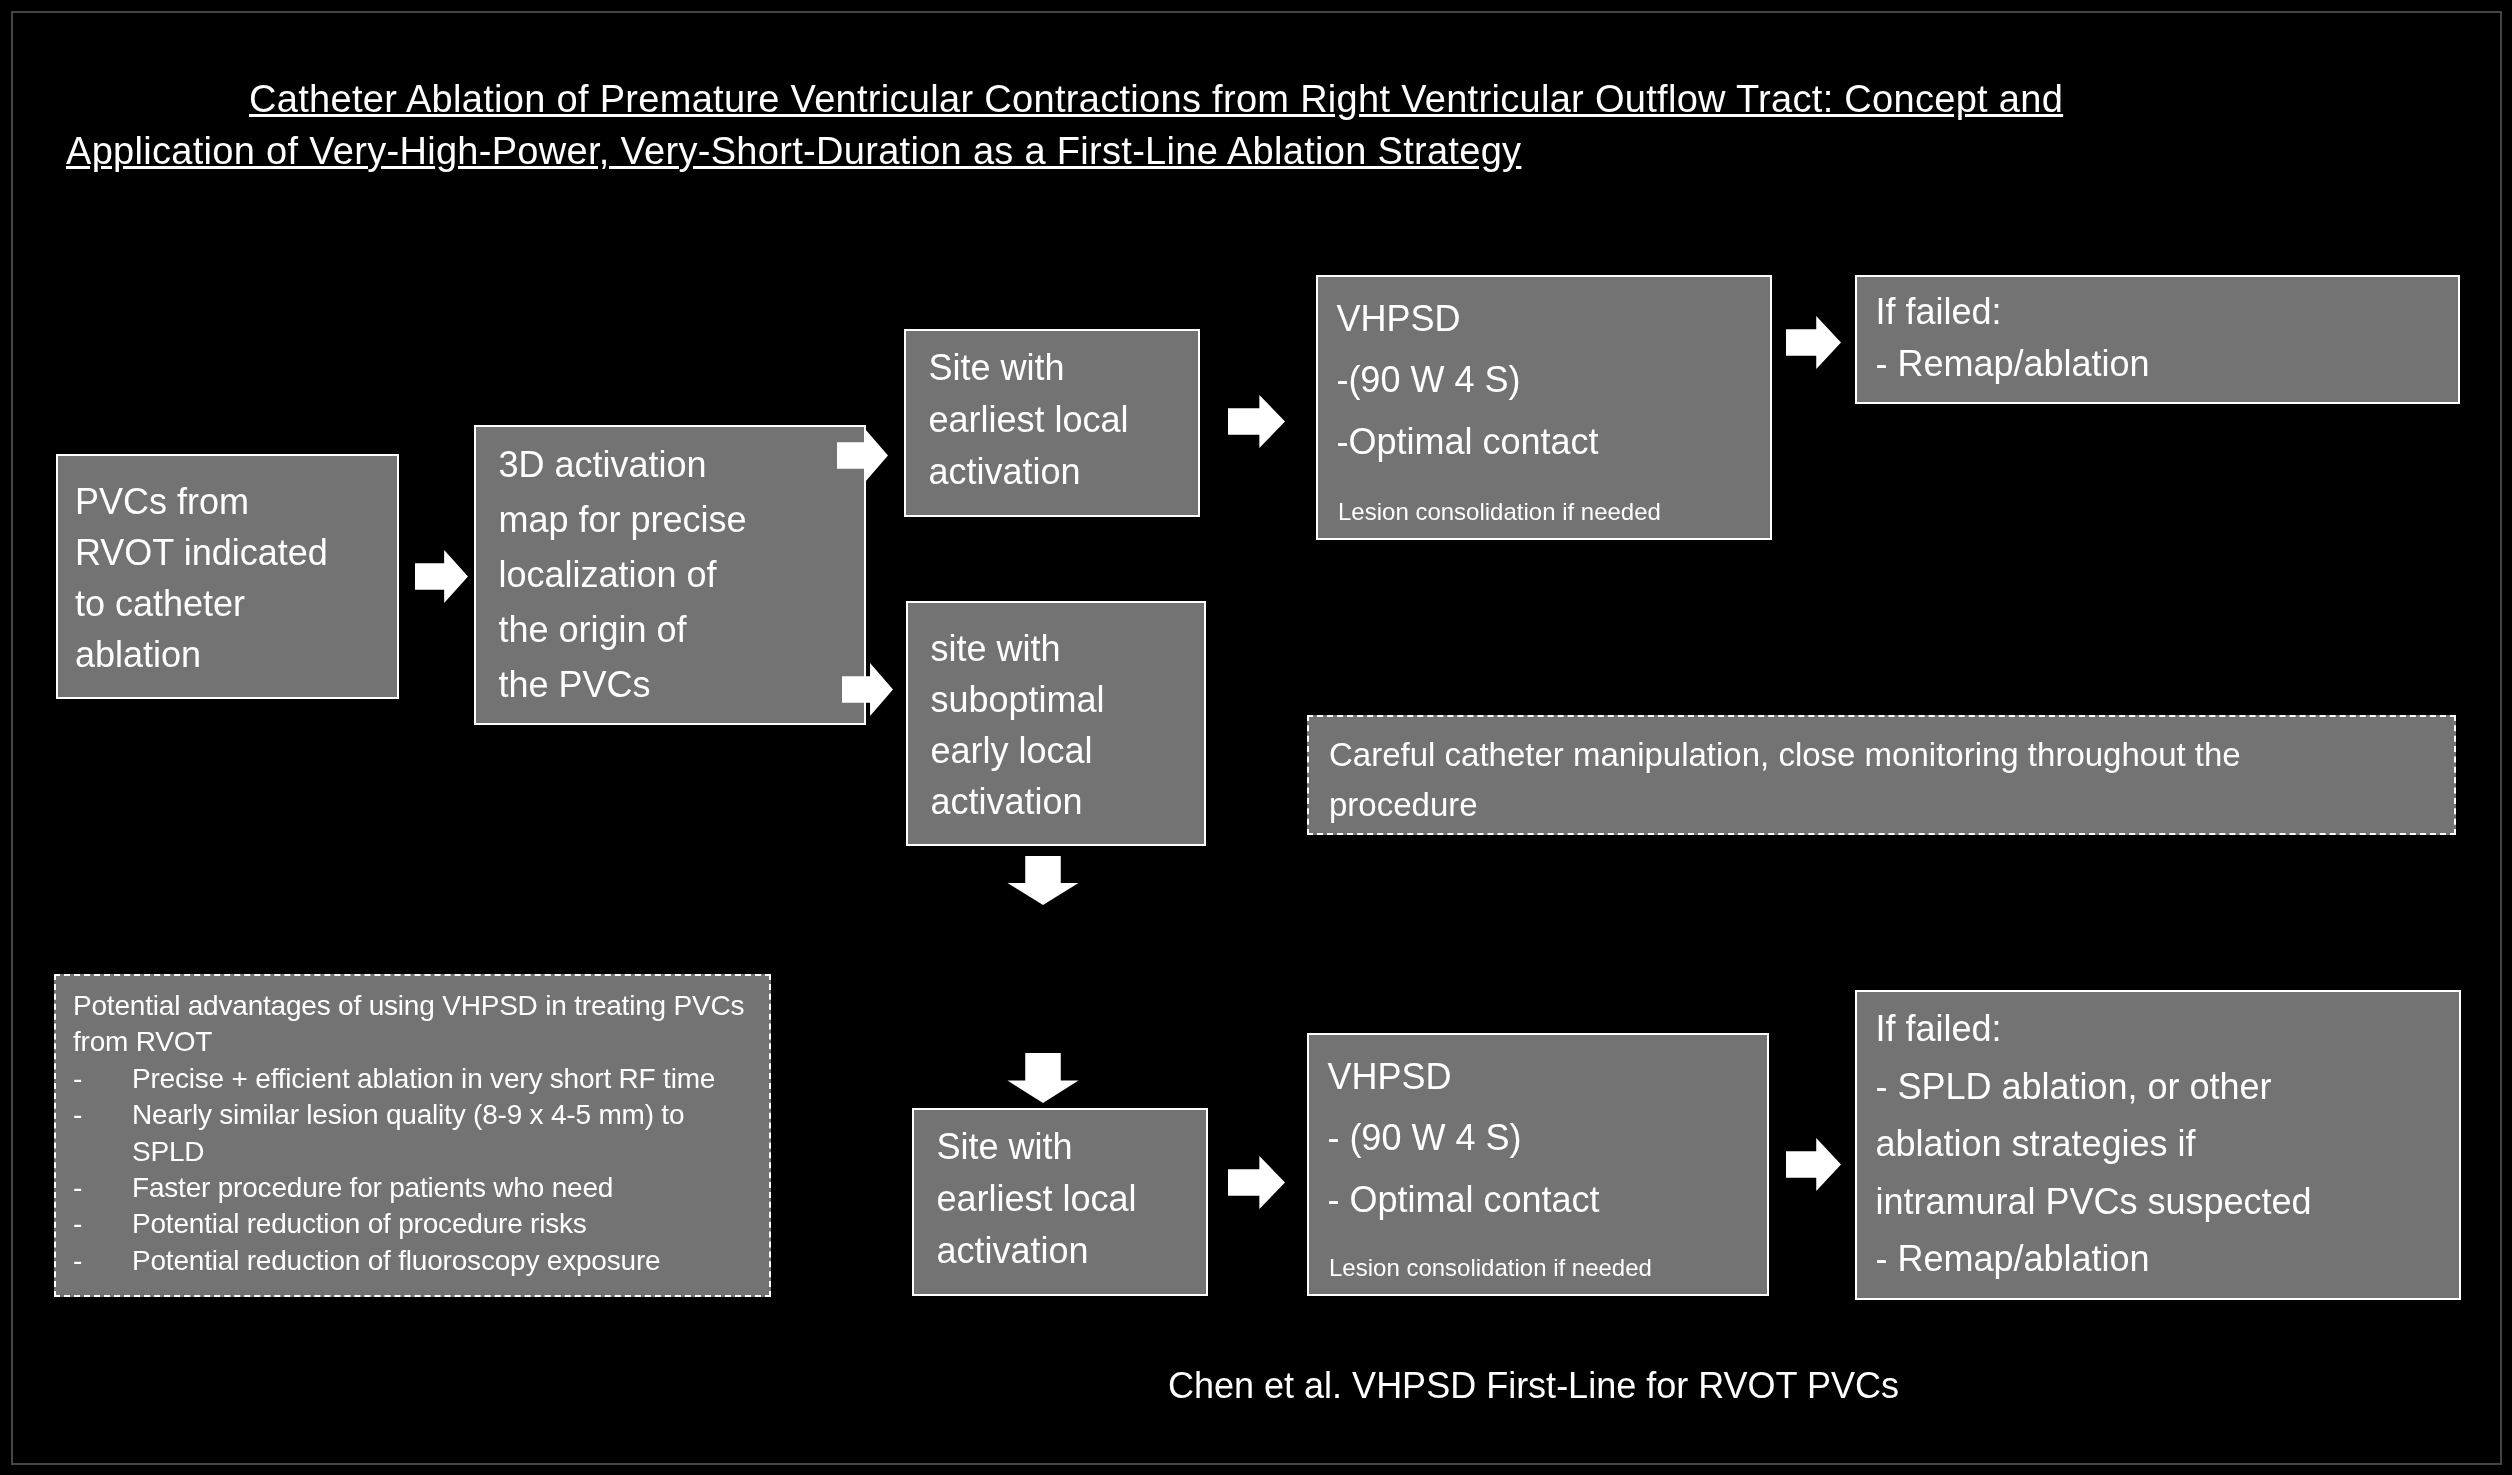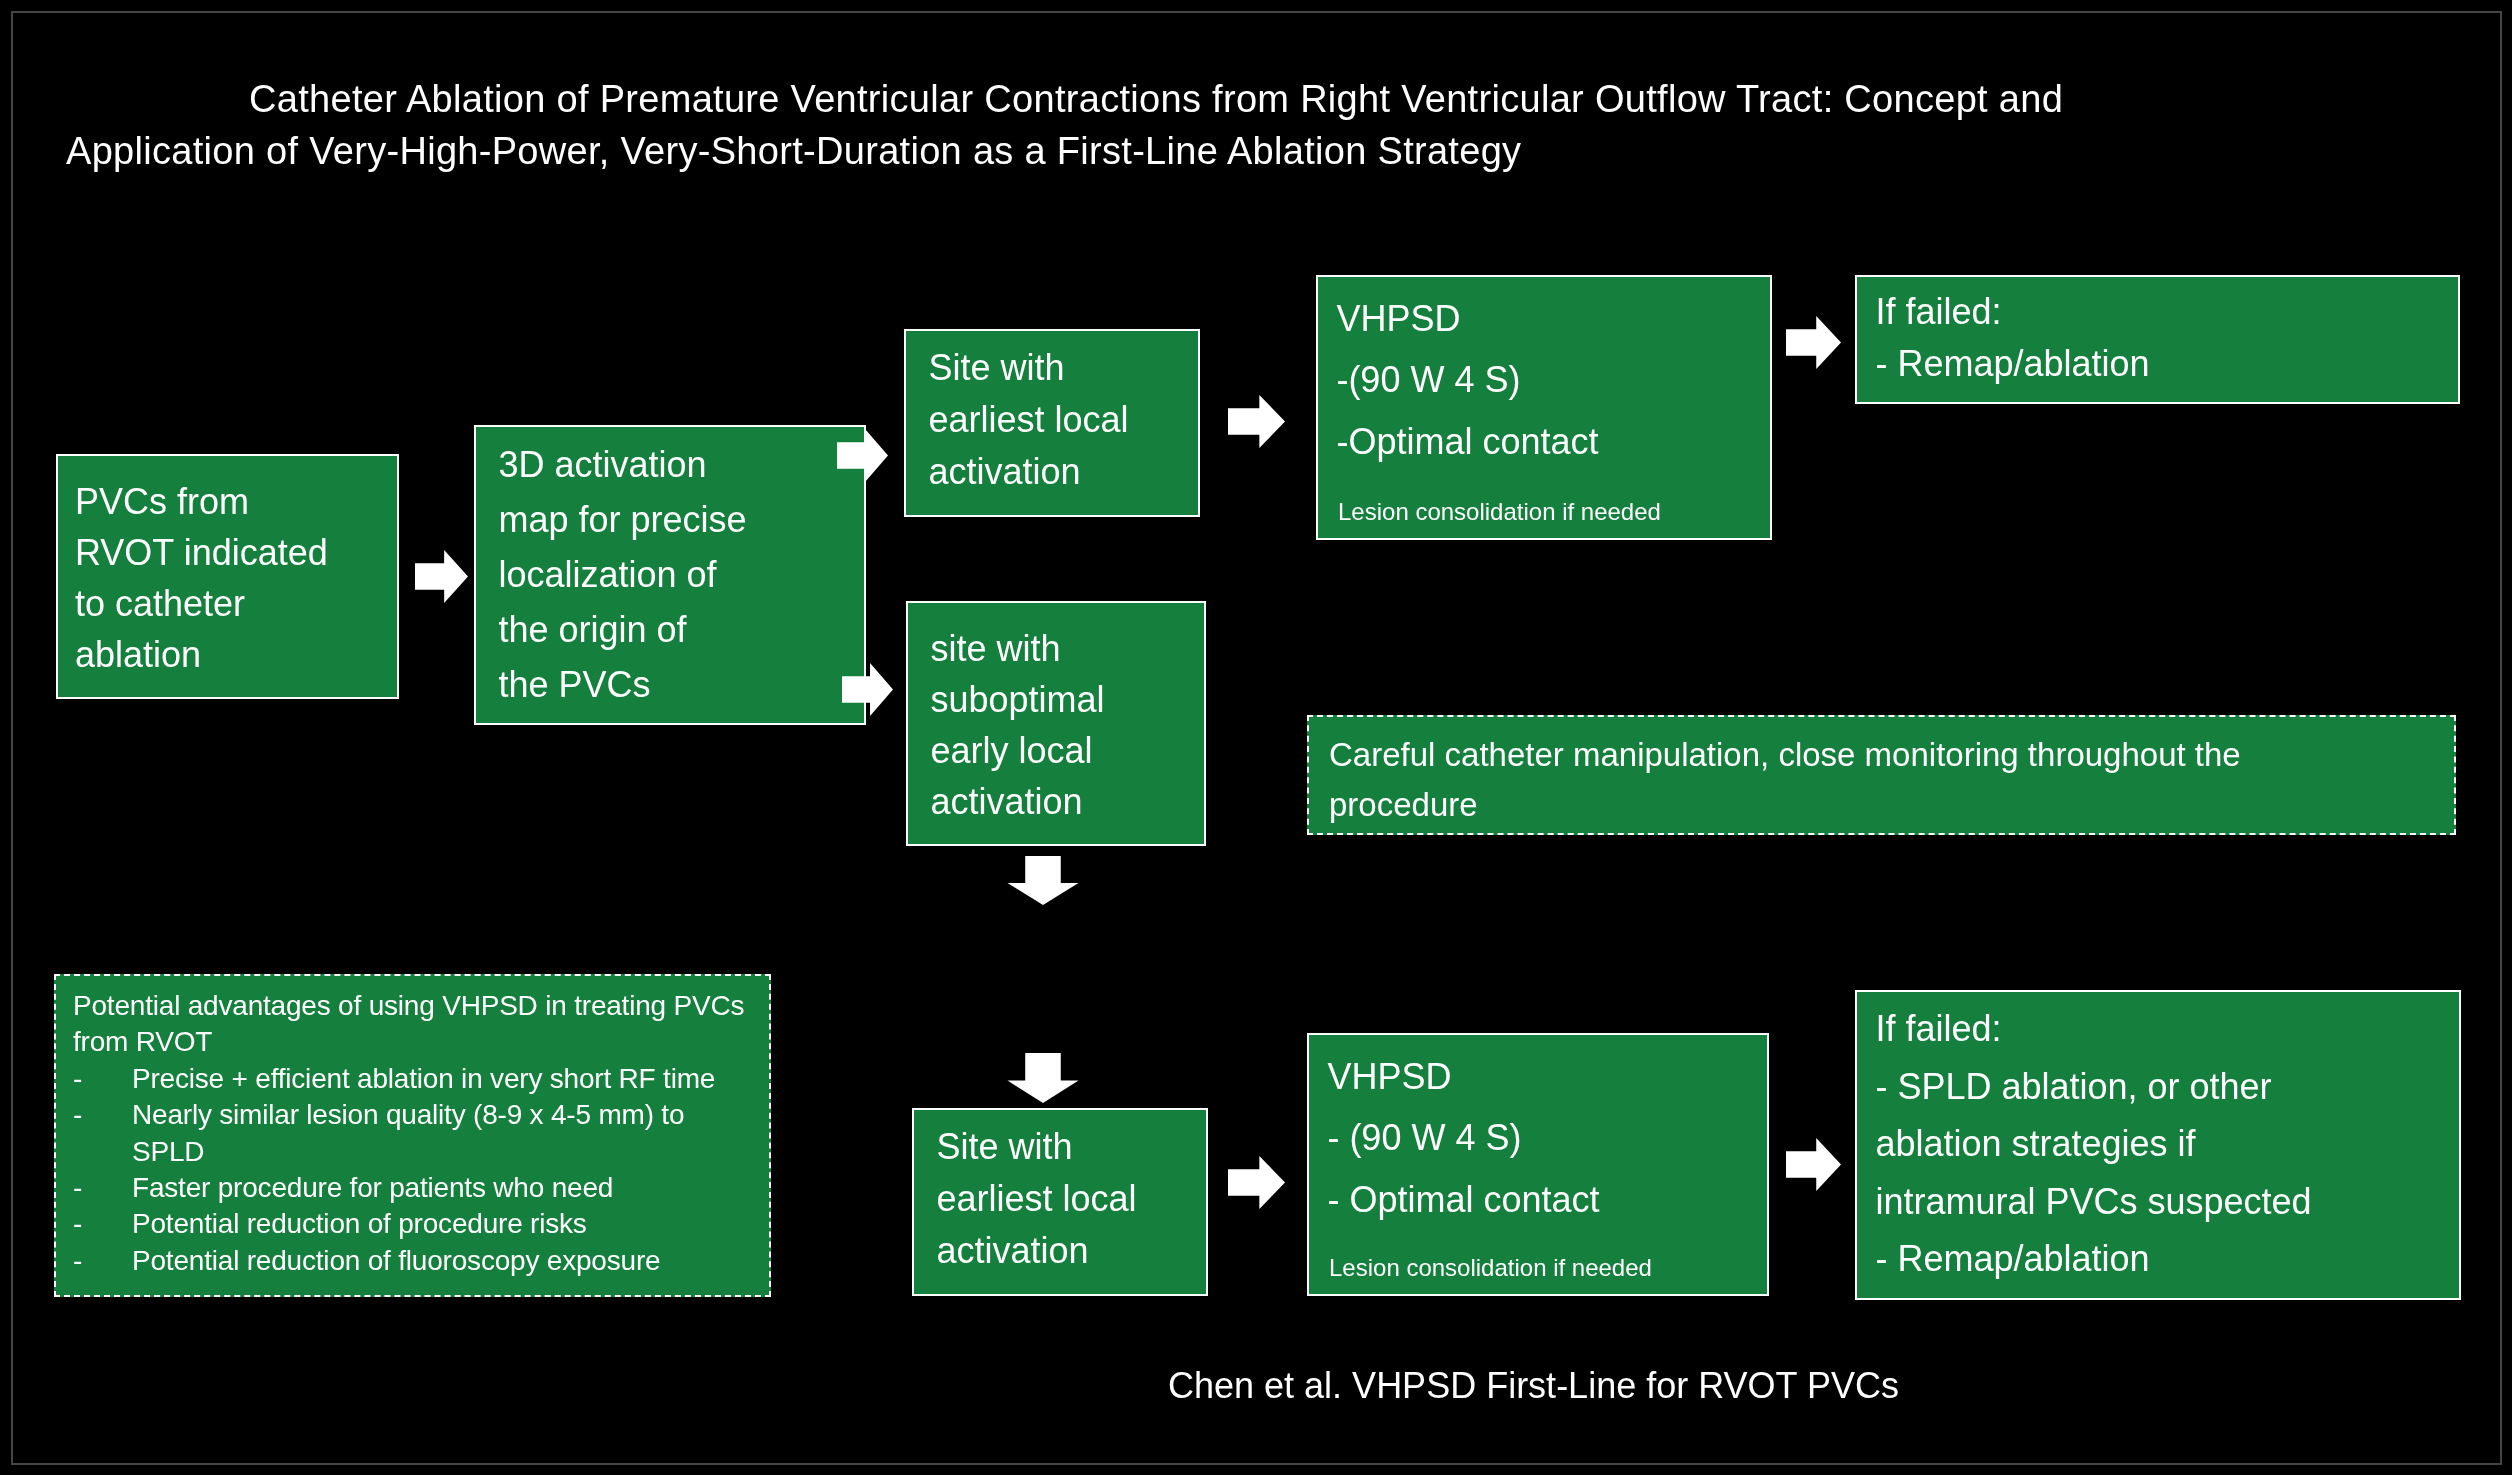--- a/index.html
+++ b/index.html
@@ -20,28 +20,29 @@
     pointer-events: none;
   }
   .pre { white-space: pre; }
   .title {
     position: absolute;
     left: 66px; top: 74px;
     font-size: 38px;
     font-weight: 300;
     line-height: 1.36;
     letter-spacing: 0.3px;
+    text-decoration: underline;
   }
   .title .l1 { display: block; margin-left: 183px; }
   .title .l2 { display: block; }
   .fbox {
     position: absolute;
     border: 2px solid #fff;
     box-sizing: border-box;
-    background: #15803d;
+    background: #737373;
   }
   .fbox.dashed { border: 2px dashed #fff; }
   .b-pvcs        { left: 56px;   top: 454px;  width: 343px;  height: 245px; font-size: 36px; line-height: 1.42; padding: 20px 17px; }
   .b-map3d       { left: 474px;  top: 425px;  width: 392px;  height: 300px; font-size: 36px; line-height: 1.53; padding: 10px 22.4px; }
   .b-site-top    { left: 904px; top: 329px;  width: 296px;  height: 188px; font-size: 36px; line-height: 1.45; padding: 10.5px 22.4px; }
   .b-vhpsd-top   { left: 1316px; top: 275px;  width: 456px;  height: 265px; font-size: 36px; line-height: 1.72; padding: 10.5px 18.4px; }
   .b-iffail-top  { left: 1855px; top: 275px;  width: 605px;  height: 129px; font-size: 36px; line-height: 1.45; padding: 9.2px 18.4px; }
   .b-subopt      { left: 906px; top: 601px;  width: 300px;  height: 245px; font-size: 36px; line-height: 1.42; padding: 20px 22.4px; }
   .b-careful     { left: 1307px; top: 715px; width: 1149px; height: 120px; font-size: 33px; line-height: 1.5;  padding: 13px 20px; }
   .b-mapmore     { left: 813px; top: 918px; width: 397px;  height: 132px; font-size: 36px; line-height: 1.45; padding: 8px 18.4px; }

